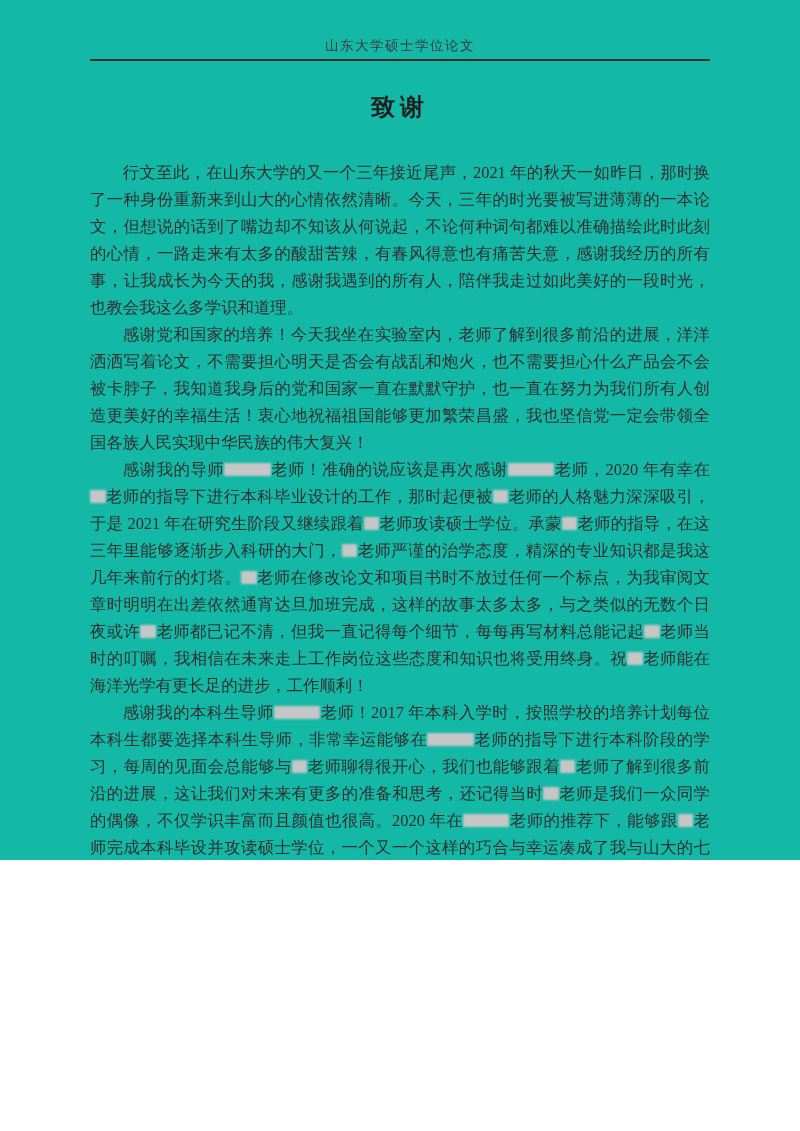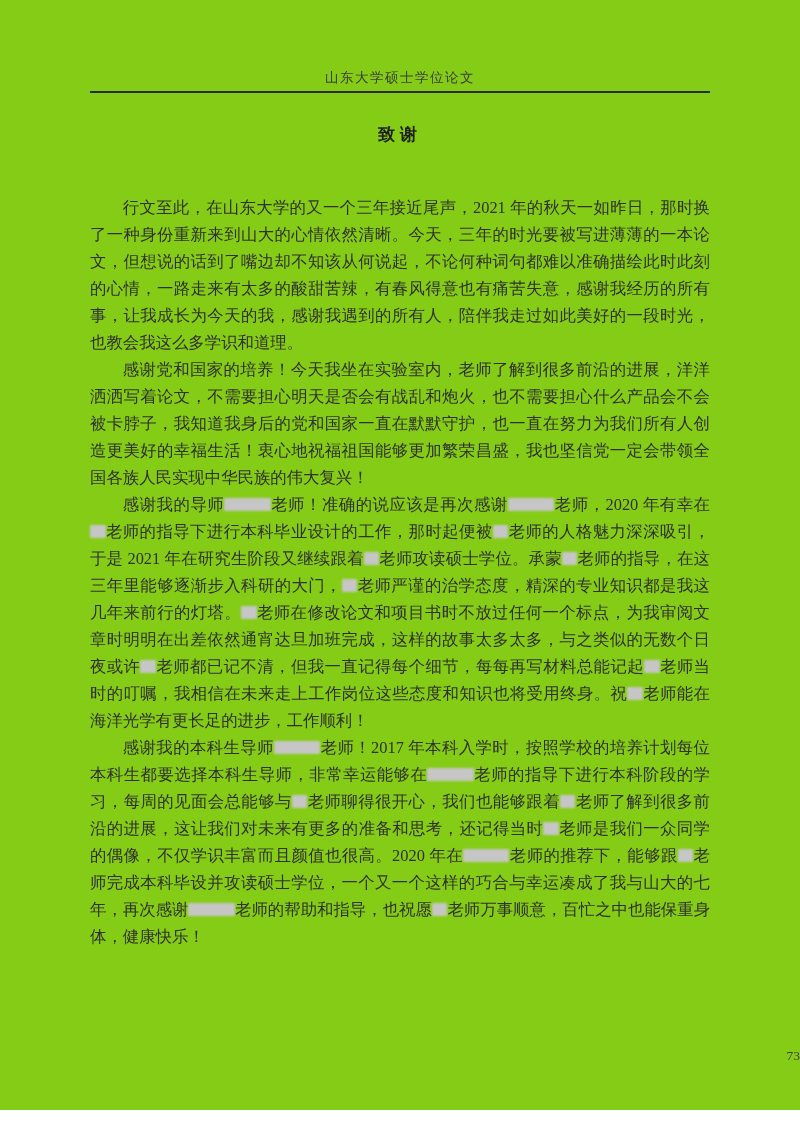--- a/index.html
+++ b/index.html
@@ -3,24 +3,24 @@
 <meta charset="utf-8">
 <style>
   html, body {
     margin: 0;
     padding: 0;
     background: #ffffff;
   }
   .page {
     position: relative;
     width: 800px;
-    height: 1110px;
-    background: #84cc16;
+    height: 860px;
+    background: #14b8a6;
     box-sizing: border-box;
-    padding: 68px 90px 0 90px;
+    padding: 36px 90px 0 90px;
     font-family: "Liberation Serif", "DejaVu Serif", serif;
     color: #2e2e2e;
     overflow: hidden;
   }
   .header {
     text-align: center;
   }
   .header-text {
     font-size: 13.5px;
     color: #3c3c3c;
@@ -29,26 +29,26 @@
   .header-rule {
     height: 0;
     border-bottom: 2px solid #2b2b2b;
     margin-top: 4px;
   }
   .title {
     margin: 30px 0 0 0;
     text-align: center;
     font-family: "Liberation Sans", "DejaVu Sans", sans-serif;
     font-weight: bold;
-    font-size: 17px;
+    font-size: 24px;
     letter-spacing: 5px;
     color: #1f1f1f;
   }
   .body-text {
-    margin-top: 48px;
+    margin-top: 36px;
     font-size: 16.4px;
     line-height: 27px;
     text-align: justify;
     color: #303030;
   }
   .para {
     margin: 0;
     text-indent: 2em;
   }
   .redacted {

